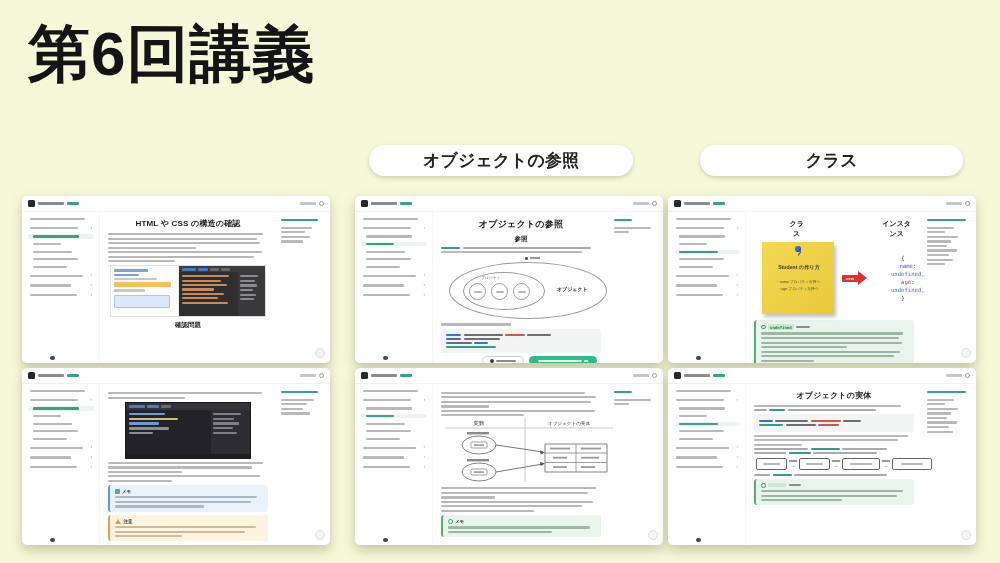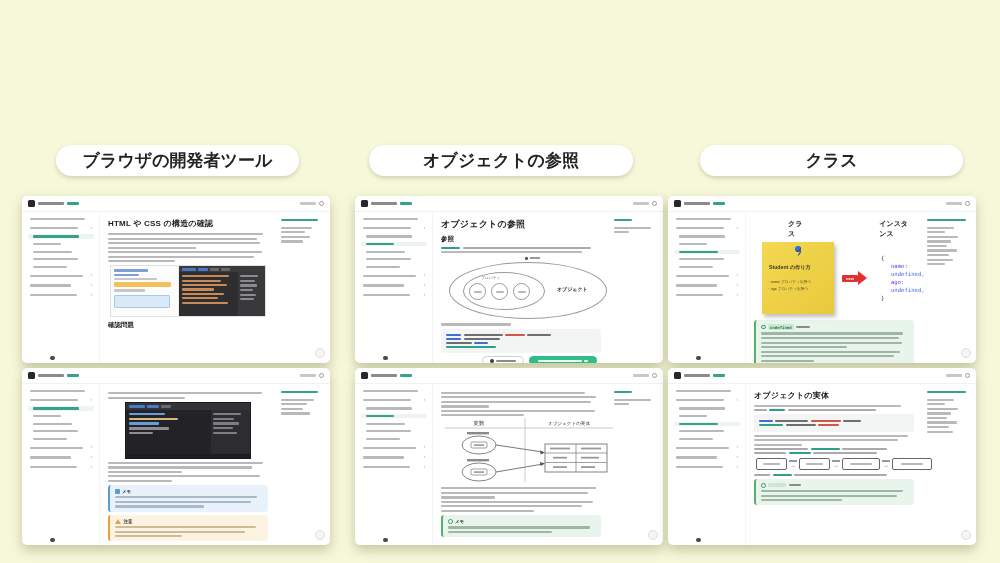--- a/index.html
+++ b/index.html
@@ -20,21 +20,21 @@
   .c1{left:22px;} .c2{left:355px;} .c3{left:668px;}
 
   .page{width:100%;height:100%;display:flex;flex-direction:column;font-size:5px;color:#444;}
   .ph{height:15px;flex:none;display:flex;align-items:center;gap:3px;padding:0 6px;border-bottom:1px solid #f1f1f1;}
   .logo{width:7px;height:7px;background:#26282b;border-radius:1.5px;flex:none;}
   .bar{height:2.4px;background:#c7c7c7;border-radius:1px;flex:none;}
   .bar.dark{background:#8b8b8b;} .bar.teal{background:#35a389;}
   .hd-right{margin-left:auto;display:flex;align-items:center;gap:3px;}
   .avatar{width:5.5px;height:5.5px;border-radius:50%;border:1px solid #9a9a9a;box-sizing:border-box;}
 
-  .pb{flex:1;display:flex;min-height:0;position:relative;}
+  .pb{flex:1;display:flex;min-height:0;position:relative;text-align:center;}
   .nav{width:66px;flex:none;padding:5px 5px 10px 6px;display:flex;flex-direction:column;gap:3.4px;
        border-right:1px solid #f5f5f5;position:relative;}
   .nav-row{display:flex;align-items:center;gap:2px;padding:1px 2px;border-radius:2px;}
   .nav-row .skel-line{margin:0;}
   .nav-row.active{background:#edf4ef;}
   .chev{margin-left:auto;font-size:4.5px;color:#9a9a9a;line-height:1;}
   .nav-foot{position:absolute;bottom:3px;left:28px;width:4.5px;height:4.5px;border-radius:50%;background:#4a4a4a;}
 
   .main{flex:1;min-width:0;padding:6px 8px;position:relative;}
   .toc{width:44px;flex:none;padding:7px 5px;display:flex;flex-direction:column;gap:3.2px;}
@@ -138,22 +138,22 @@
   .ch-box .skel-line{width:60%;}
   .ch-arrow{display:flex;flex-direction:column;align-items:center;gap:1px;flex:none;}
   .ch-arrow .lab{width:8px;height:1.6px;background:#999;}
   .ch-arrow .gl{font-size:5px;color:#555;line-height:1;}
 </style>
 </head>
 <body>
 
 <div class="slide">
 
-
-  <div class="pill pill1">ブラウザの開発者ツール</div>
+  <div class="slide-title">第6回講義</div>
+
   <div class="pill pill2">オブジェクトの参照</div>
   <div class="pill pill3">クラス</div>
 
   <div class="card r1 c1">
     <div class="page">
       <div class="ph">
         <div class="logo"></div>
         <div class="bar dark" style="width:26px"></div>
         <div class="bar teal" style="width:12px"></div>
         <div class="hd-right">

